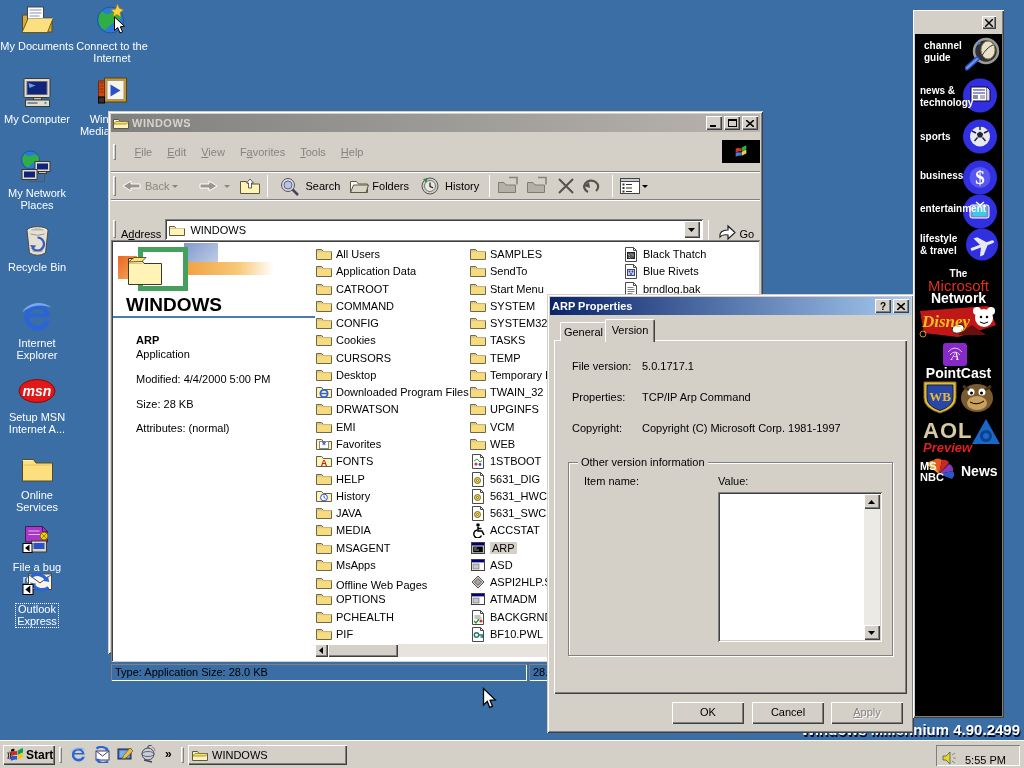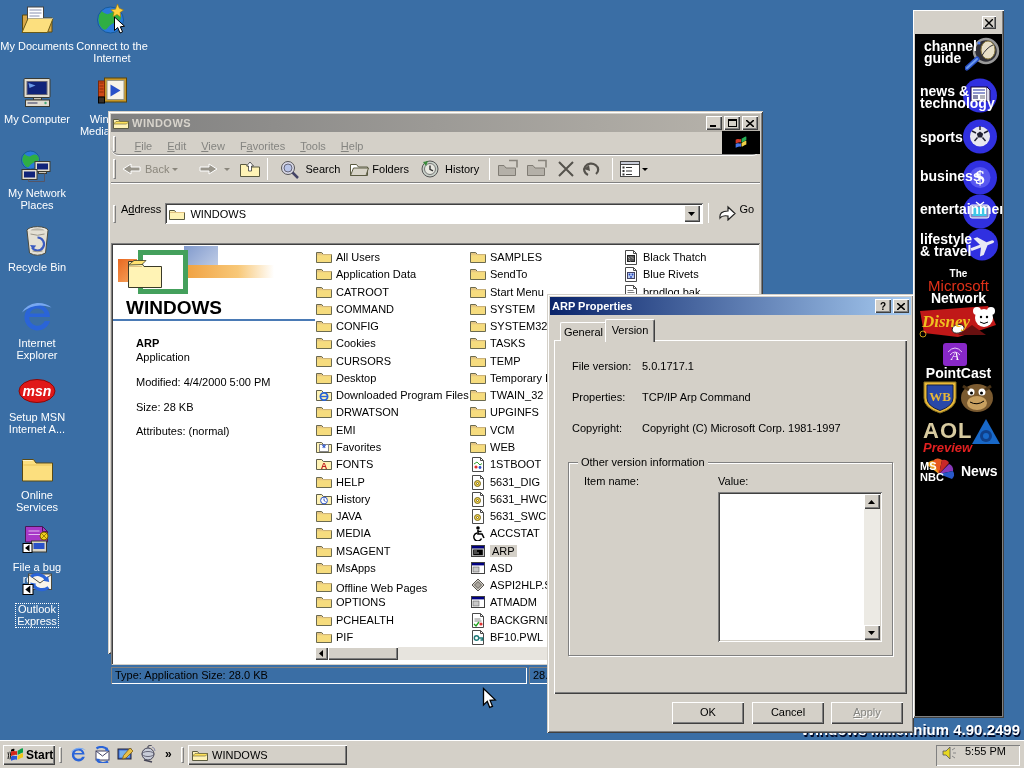--- a/index.html
+++ b/index.html
@@ -20,21 +20,21 @@
 .tbtn{width:16px;height:14px;background:#D4D0C8;
  box-shadow:inset 1px 1px 0 #fff, inset -1px -1px 0 #404040, inset -2px -2px 0 #808080;
  display:flex;align-items:center;justify-content:center;margin-left:2px;}
 .btn3d{background:#D4D0C8;box-shadow:inset 1px 1px 0 #fff, inset -1px -1px 0 #404040, inset -2px -2px 0 #808080;}
 .grip{width:3px;height:100%;margin:2px 1px 2px 2px;
  border-left:1px solid #fff;border-top:1px solid #fff;border-right:1px solid #808080;border-bottom:1px solid #808080;}
 .mitem{color:#848480;margin:0 2px 0 0;padding:2px 6.5px;}
 .mitem u{text-decoration:underline;}
 .fl-row{position:absolute;height:17px;display:flex;align-items:center;font-size:11px;color:#000;white-space:nowrap;}
 .fl-row svg{margin-right:4px;flex:none;}
-.chtxt{color:#fff;font-weight:bold;font-size:14px;line-height:12px;position:absolute;z-index:3;}
+.chtxt{color:#fff;font-weight:bold;font-size:10px;line-height:12px;position:absolute;z-index:3;}
 .lbl11{font-size:11px;color:#000;position:absolute;white-space:nowrap;}
 </style></head>
 <body>
 
 <svg width="0" height="0" style="position:absolute">
 <defs>
 <symbol id="fo16" viewBox="0 0 16 16">
         <path d="M.5 13.5v-10h5.2l1.6 2H15.5v8z" fill="#F6DC7E" stroke="#6b6a50"></path>
         <path d="M1 5.7h14.5" stroke="#E2C383" fill="none"></path>
         <path d="M1 4.6h5" stroke="#E2C383" fill="none"></path>
@@ -271,21 +271,21 @@
           <rect x="0.5" y="0.5" width="8" height="7" fill="none" stroke="#000"></rect>
           <rect x="0" y="0" width="9" height="2" fill="#000"></rect>
         </svg>
       </div>
   <div class="tbtn">
         <svg width="8" height="7" viewBox="0 0 8 7">
           <path d="M0 0 L8 7 M8 0 L0 7" stroke="#000" stroke-width="1.6"></path>
         </svg>
       </div>
  </div>
- <div id="menurow" style="height:23px;position:relative;border-bottom:1px solid #808080;box-shadow:0 1px 0 #fff;display:flex;align-items:flex-end;border-radius:8px;">
+ <div id="menurow" style="height:40px;position:relative;border-bottom:1px solid #808080;box-shadow:0 1px 0 #fff;display:flex;align-items:center;">
   <div class="grip" style="height:16px;"></div>
   <span class="mitem" style="margin-left:11px;"><u>F</u>ile</span>
       <span class="mitem"><u>E</u>dit</span>
       <span class="mitem"><u>V</u>iew</span>
       <span class="mitem">F<u>a</u>vorites</span>
       <span class="mitem"><u>T</u>ools</span>
       <span class="mitem"><u>H</u>elp</span>
   <span style="flex:1"></span>
   <div style="width:38px;height:23px;background:#000;position:relative;" id="throbber">
         <svg style="position:absolute;left:11px;top:4px" width="16" height="15" viewBox="0 0 18 16">
@@ -372,21 +372,21 @@
           <rect x="3.5" y="13.5" width="2" height="2"></rect>
         </g>
         <g stroke="#333">
           <path d="M7 7.5 h6 M7 11 h6 M7 14.5 h6"></path>
         </g>
       </svg>
   <svg width="8" height="18">
         <path d="M1 8 h6 l-3 3z" fill="#000"></path>
       </svg>
  </div>
- <div id="addrrow" style="height:40px;position:relative;display:flex;align-items:flex-start;margin-top:20px;">
+ <div id="addrrow" style="height:40px;position:relative;display:flex;align-items:flex-end;">
   <div class="grip" style="height:18px;"></div>
   <span style="margin:0 4px;">A<u>d</u>dress</span>
   <div style="width:538px;height:21px;background:#fff;box-shadow:inset 1px 1px 0 #808080, inset -1px -1px 0 #fff, inset 2px 2px 0 #404040;display:flex;align-items:center;padding:2px 3px 2px 4px;">
     <svg width="16" height="14" viewBox="0 0 16 14">
           <path d="M.5 12.5 v-9 h5 l1.5 2 h8.5 v7z" fill="#FFF3B5" stroke="#5a5a40"></path>
           <path d="M1 5.5 h14.5" stroke="#E2C383"></path>
         </svg>
     <span style="margin-left:5px;">WINDOWS</span>
     <span style="flex:1"></span>
     <div class="btn3d" style="width:16px;height:17px;display:flex;align-items:center;justify-content:center;">
@@ -806,20 +806,20 @@
     </svg>
  <div class="abs" style="left:165px;top:6px;font-weight:bold;font-size:12px;color:#000;">»</div>
  <div class="abs" style="left:181px;top:6px;width:3px;height:16px;border-left:1px solid #fff;border-top:1px solid #fff;border-right:1px solid #808080;border-bottom:1px solid #808080;"></div>
  <div class="btn3d abs" style="left:188px;top:4px;width:159px;height:20px;display:flex;align-items:center;padding-left:4px;">
    <svg width="16" height="14" viewBox="0 0 16 14">
         <path d="M.5 12.5 v-9 h5 l1.5 2 h8.5 v7z" fill="#FFF3B5" stroke="#5a5a40"></path>
         <path d="M.5 8 L3 5.5 h13 L13.5 8z" fill="#FFE25a" stroke="#5a5a40" stroke-width=".6"></path>
       </svg>
    <span style="font-size:11px;margin-left:4px;color:#000;">WINDOWS</span>
  </div>
- <div class="abs" style="left:936px;top:4px;width:84px;height:21px;box-shadow:inset 1px 1px 0 #808080, inset -1px -1px 0 #fff;display:flex;align-items:flex-start;padding-left:5px;">
+ <div class="abs" style="left:936px;top:4px;width:84px;height:21px;box-shadow:inset 1px 1px 0 #808080, inset -1px -1px 0 #fff;display:flex;align-items:flex-end;padding-left:5px;">
    <svg width="16" height="16" viewBox="0 0 16 16">
         <path d="M2 6 h3 l4-4 v12 l-4-4 H2z" fill="#e8d820" stroke="#555" stroke-width=".8"></path>
         <path d="M11 5 l3-2 M12 8 h3 M11 11 l3 2" stroke="#888" fill="none"></path>
       </svg>
    <span style="font-size:11px;color:#000;margin-left:8px;">5:55 PM</span>
  </div>
 </div>
 
 </body></html>

